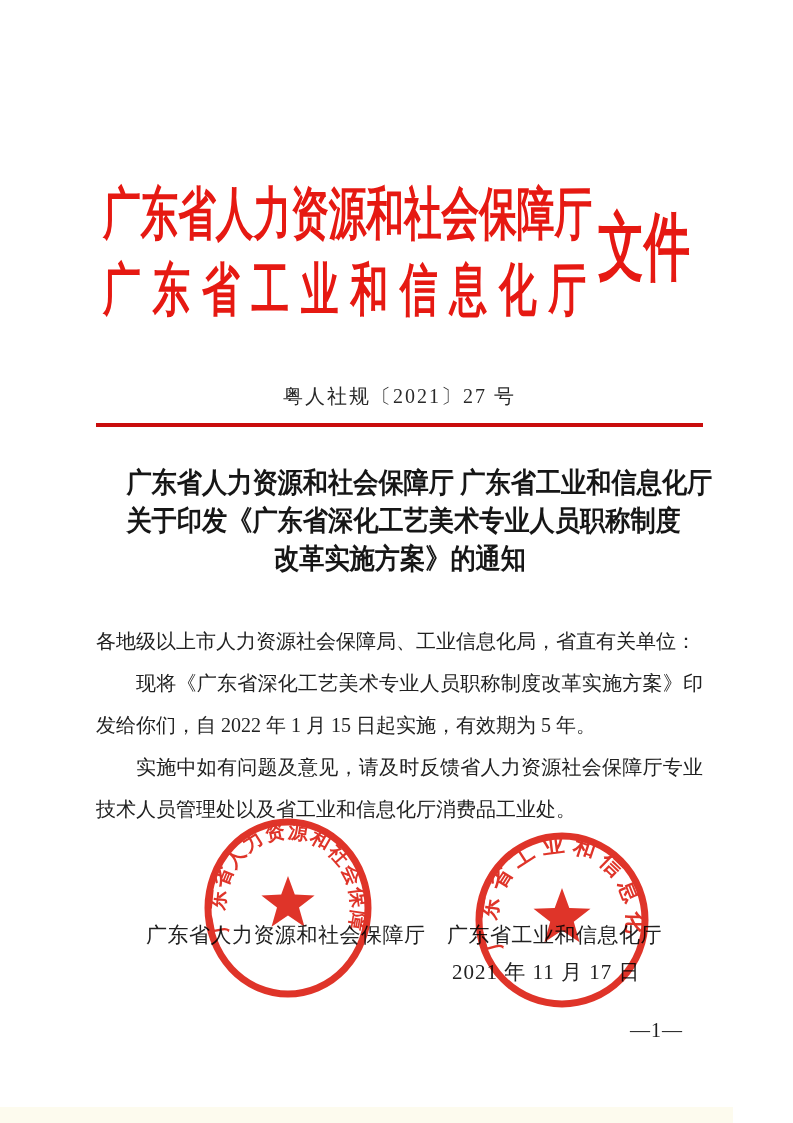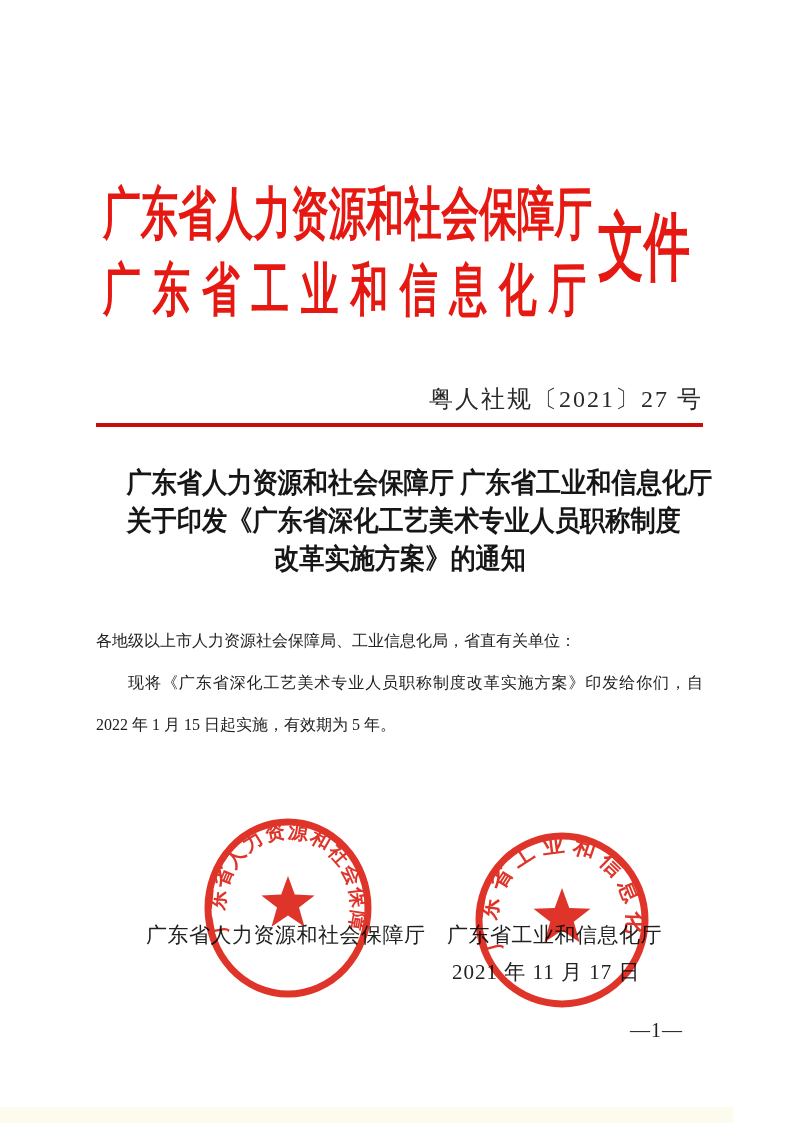--- a/index.html
+++ b/index.html
@@ -24,38 +24,38 @@
   .org-line2{top:261px;font-size:57px;letter-spacing:18px;transform:scaleX(0.66);}
   .doc-type{
     position:absolute;left:598px;top:210px;
     color:#e61912;font-weight:bold;
     font-size:74px;line-height:1;white-space:nowrap;
     transform:scaleX(0.62);transform-origin:0 0;
   }
   
   .doc-number{
     position:absolute;left:96px;top:383px;width:607px;
-    text-align:right;font-size:24px;letter-spacing:2px;color:#2a2a2a;
+    text-align:center;font-size:20px;letter-spacing:2px;color:#2a2a2a;
   }
   .red-rule{
     position:absolute;left:96px;top:423px;width:607px;height:4px;
     background:#c90d0d;
   }
   
   .title{
     position:absolute;left:96px;top:464px;width:608px;
     text-align:center;font-weight:bold;
     font-size:28px;line-height:38px;color:#161616;
     transform:scaleX(0.9);transform-origin:50% 0;
     white-space:nowrap;
   }
   
   .body-text{
     position:absolute;left:96px;top:620px;width:607px;
-    font-size:16px;line-height:42px;color:#212121;
+    font-size:20px;line-height:42px;color:#212121;
     text-align:justify;text-justify:inter-ideograph;
   }
   .body-text p{margin:0;}
   .body-text p.indent{text-indent:2em;}
   
   .sig{position:absolute;font-size:21px;line-height:1.3;color:#212121;white-space:nowrap;}
   .sig-left{left:146px;top:922px;letter-spacing:0.5px;}
   .sig-right{left:447px;top:922px;letter-spacing:0.5px;}
   .sig-date{left:452px;top:959px;font-size:21px;letter-spacing:1px;}
   
@@ -97,20 +97,21 @@
 
   <div class="title">
     <div>广东省人力资源和社会保障厅 广东省工业和信息化厅</div>
     <div>关于印发《广东省深化工艺美术专业人员职称制度</div>
     <div>改革实施方案》的通知</div>
   </div>
 
   <div class="body-text">
     <p>各地级以上市人力资源社会保障局、工业信息化局，省直有关单位：</p>
     <p class="indent">现将《广东省深化工艺美术专业人员职称制度改革实施方案》印发给你们，自 2022 年 1 月 15 日起实施，有效期为 5 年。</p>
+    <p class="indent">实施中如有问题及意见，请及时反馈省人力资源社会保障厅专业技术人员管理处以及省工业和信息化厅消费品工业处。</p>
   </div>
 
   <div class="sig sig-left">广东省人力资源和社会保障厅</div>
   <div class="sig sig-right">广东省工业和信息化厅</div>
   <div class="sig sig-date">2021 年 11 月 17 日</div>
 
   <svg class="seal seal-left" width="176" height="188" viewBox="0 0 176 188">
     <ellipse cx="88" cy="94" rx="80" ry="86" fill="none" stroke="#dd2418" stroke-width="7"></ellipse>
     <polygon fill="#dd2418" points="88,62 94.8,80.6 114.6,81.4 99,93.6 104.5,112.7 88,101.6 71.5,112.7 77,93.6 61.4,81.4 81.2,80.6"></polygon>
     <path id="sealArcL" d="M 27.9 117.9 A 64 70 0 1 1 148.1 117.9" fill="none"></path>

